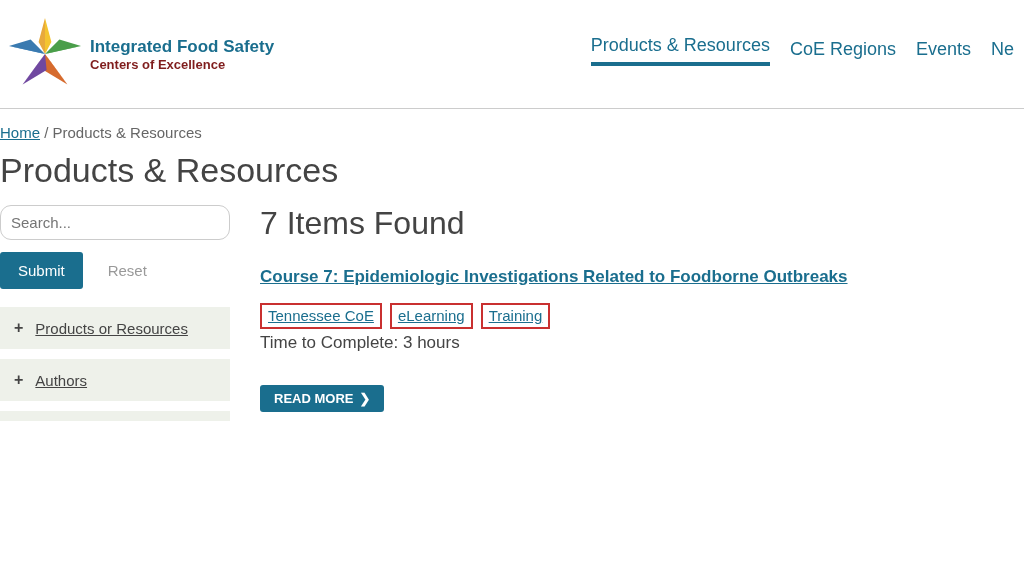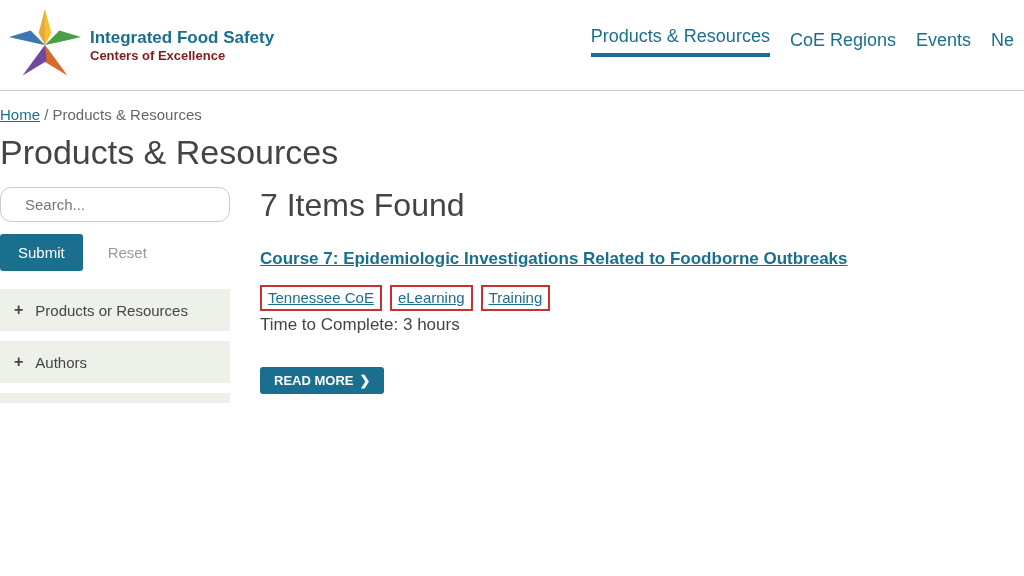--- a/index.html
+++ b/index.html
@@ -1,18 +1,18 @@
 <!DOCTYPE html>
 <html><head>
   <meta charset="utf-8">
   <style>
     * { margin: 0; padding: 0; box-sizing: border-box; }
     body { font-family: 'Segoe UI', Arial, sans-serif; color: #333; overflow-x: hidden; }
     
-    .header { display: flex; align-items: center; border-bottom: 1px solid #ccc; padding: 5px 0; }
+    .header { display: flex; align-items: center; border-bottom: 1px solid #ccc; padding: 14px 0; }
     .logo-area { display: flex; align-items: center; padding-left: 5px; }
     .logo-svg { width: 80px; height: 80px; }
     .logo-text { margin-left: 5px; }
     .logo-title { color: #1a6e8e; font-weight: bold; font-size: 17px; }
     .logo-subtitle { color: #7f1d1d; font-size: 13px; font-weight: 600; }
     
     .nav { display: flex; margin-left: auto; gap: 20px; padding-right: 10px; align-items: flex-end; padding-bottom: 8px; }
     .nav-item { color: #1a6e8e; font-size: 18px; text-decoration: none; padding-bottom: 6px; cursor: pointer; white-space: nowrap; }
     .nav-item.active { border-bottom: 4px solid #1a6e8e; font-weight: 500; }
     
@@ -20,28 +20,28 @@
     .breadcrumb a { color: #1a6e8e; text-decoration: underline; }
     .breadcrumb-sep { color: #666; }
     .breadcrumb-current { color: #666; }
     
     .page-title { font-size: 34px; font-weight: 400; color: #444; margin-bottom: 15px; }
     
     .content { display: flex; gap: 30px; }
     .sidebar { width: 230px; flex-shrink: 0; }
     .main { flex: 1; }
     
-    .search-input { width: 100%; padding: 8px 24px; border: 1px solid #ccc; border-radius: 11px; font-size: 15px; margin-bottom: 12px; }
+    .search-input { width: 100%; padding: 8px 10px; border: 1px solid #ccc; border-radius: 11px; font-size: 15px; margin-bottom: 12px; }
     .btn-row { display: flex; align-items: center; gap: 25px; margin-bottom: 18px; }
     .btn-submit { background: #1a6e8e; color: #fff; border: none; padding: 10px 18px; border-radius: 3px; font-size: 15px; cursor: pointer; }
     .btn-reset { background: none; border: none; color: #999; font-size: 15px; cursor: pointer; }
     
     .filter-item { background: #eef1ea; padding: 12px 14px; margin-bottom: 10px; display: flex; align-items: center; cursor: pointer; }
     .filter-plus { font-size: 16px; font-weight: bold; margin-right: 12px; color: #444; }
-    .filter-label { font-size: 15px; color: #444; }
+    .filter-label { font-size: 15px; color: #444; text-decoration: underline; }
     .filter-empty { background: #eef1ea; height: 10px; }
     
     .results-title { font-size: 32px; font-weight: 400; color: #444; margin-bottom: 25px; }
     
     .result-title { color: #1a6e8e; font-size: 17px; font-weight: 700; text-decoration: underline; cursor: pointer; }
     
     .tags { margin-top: 16px; display: flex; gap: 8px; }
     .tag { border: 2px solid #c93030; padding: 2px 6px; display: inline-block; }
     .tag a { color: #1a6e8e; text-decoration: underline; font-size: 15px; cursor: pointer; }
     

